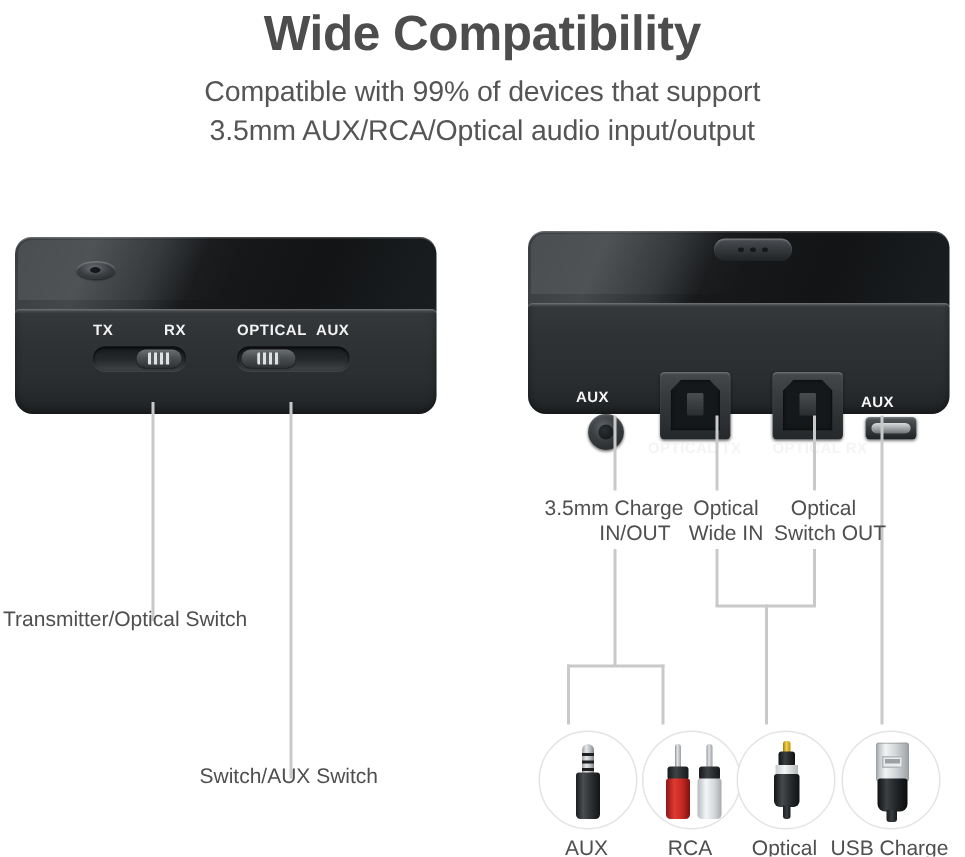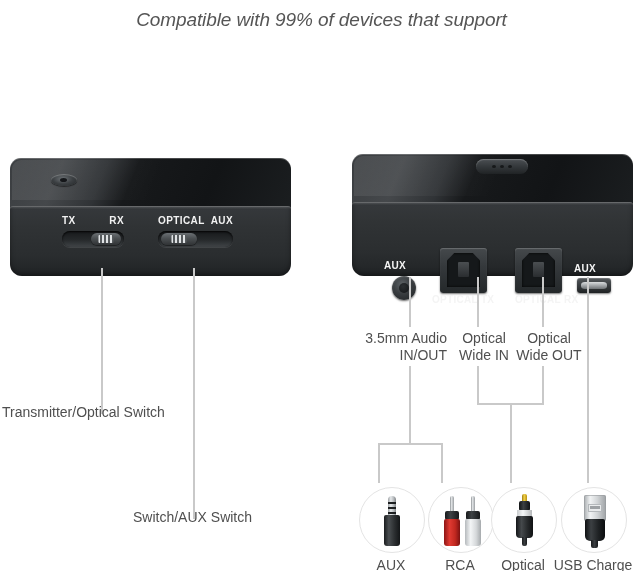--- a/index.html
+++ b/index.html
@@ -32,21 +32,21 @@
     letter-spacing: -0.3px;
     color: #4d4d4d;
     line-height: 40px;
   }
   .subtitle-line {
     font-size: 19px;
     color: #555555;
     line-height: 26px;
     letter-spacing: -0.1px;
   }
-  #subtitle-1 { margin-top: 7px; font-style: italic; }
+  #subtitle-1 { margin-top: 7px; }
 
   
   .device {
     position: absolute;
   }
   
   .dev-top {
     position: absolute;
     left: 0;
     top: 0;
@@ -504,21 +504,23 @@
     width: 7px;
     height: 8px;
     background: linear-gradient(90deg, #1a1c1e, #3a3e41, #17191b);
     border-radius: 0 0 2px 2px;
   }
 </style>
 </head>
 <body>
 
 <div id="heading-block">
+  <h1 id="page-title">Wide Compatibility</h1>
   <div class="subtitle-line" id="subtitle-1">Compatible with 99% of devices that support</div>
+  <div class="subtitle-line" id="subtitle-2">3.5mm AUX/RCA/Optical audio input/output</div>
 </div>
 
 <div class="device" id="device-left">
   <div class="dev-top">
     <div class="dev-top-sheen"></div>
     <div id="led-left"></div>
   </div>
   <div class="dev-front">
     <div class="dev-front-edge"></div>
   </div>
@@ -583,30 +585,30 @@
     <div id="usb-port"></div>
   </div>
 </div>
 
 <div class="vline" style="left:409px; top:277px; height:50px;"></div>
 <div class="vline" style="left:477px; top:277px; height:50px;"></div>
 <div class="vline" style="left:542px; top:277px; height:50px;"></div>
 <div class="vline" style="left:587px; top:277px; height:206px;"></div>
 
 <div class="callout center" id="callout-35mm">
-  <div>3.5mm Audio</div>
+  <div>3.5mm Charge</div>
   <div>IN/OUT</div>
 </div>
 <div class="callout center" id="callout-optical-in">
   <div>Optical</div>
   <div>Wide IN</div>
 </div>
 <div class="callout center" id="callout-optical-out">
   <div>Optical</div>
-  <div>Wide OUT</div>
+  <div>Switch OUT</div>
 </div>
 
 <div class="vline" style="left:477px; top:366px; height:38px;"></div>
 <div class="vline" style="left:542px; top:366px; height:38px;"></div>
 <div class="hline" style="left:477px; top:403px; width:67px;"></div>
 <div class="vline" style="left:510px; top:403px; height:80px;"></div>
 
 <div class="vline" style="left:409px; top:366px; height:78px;"></div>
 <div class="hline" style="left:378px; top:443px; width:65px;"></div>
 <div class="vline" style="left:378px; top:443px; height:40px;"></div>

